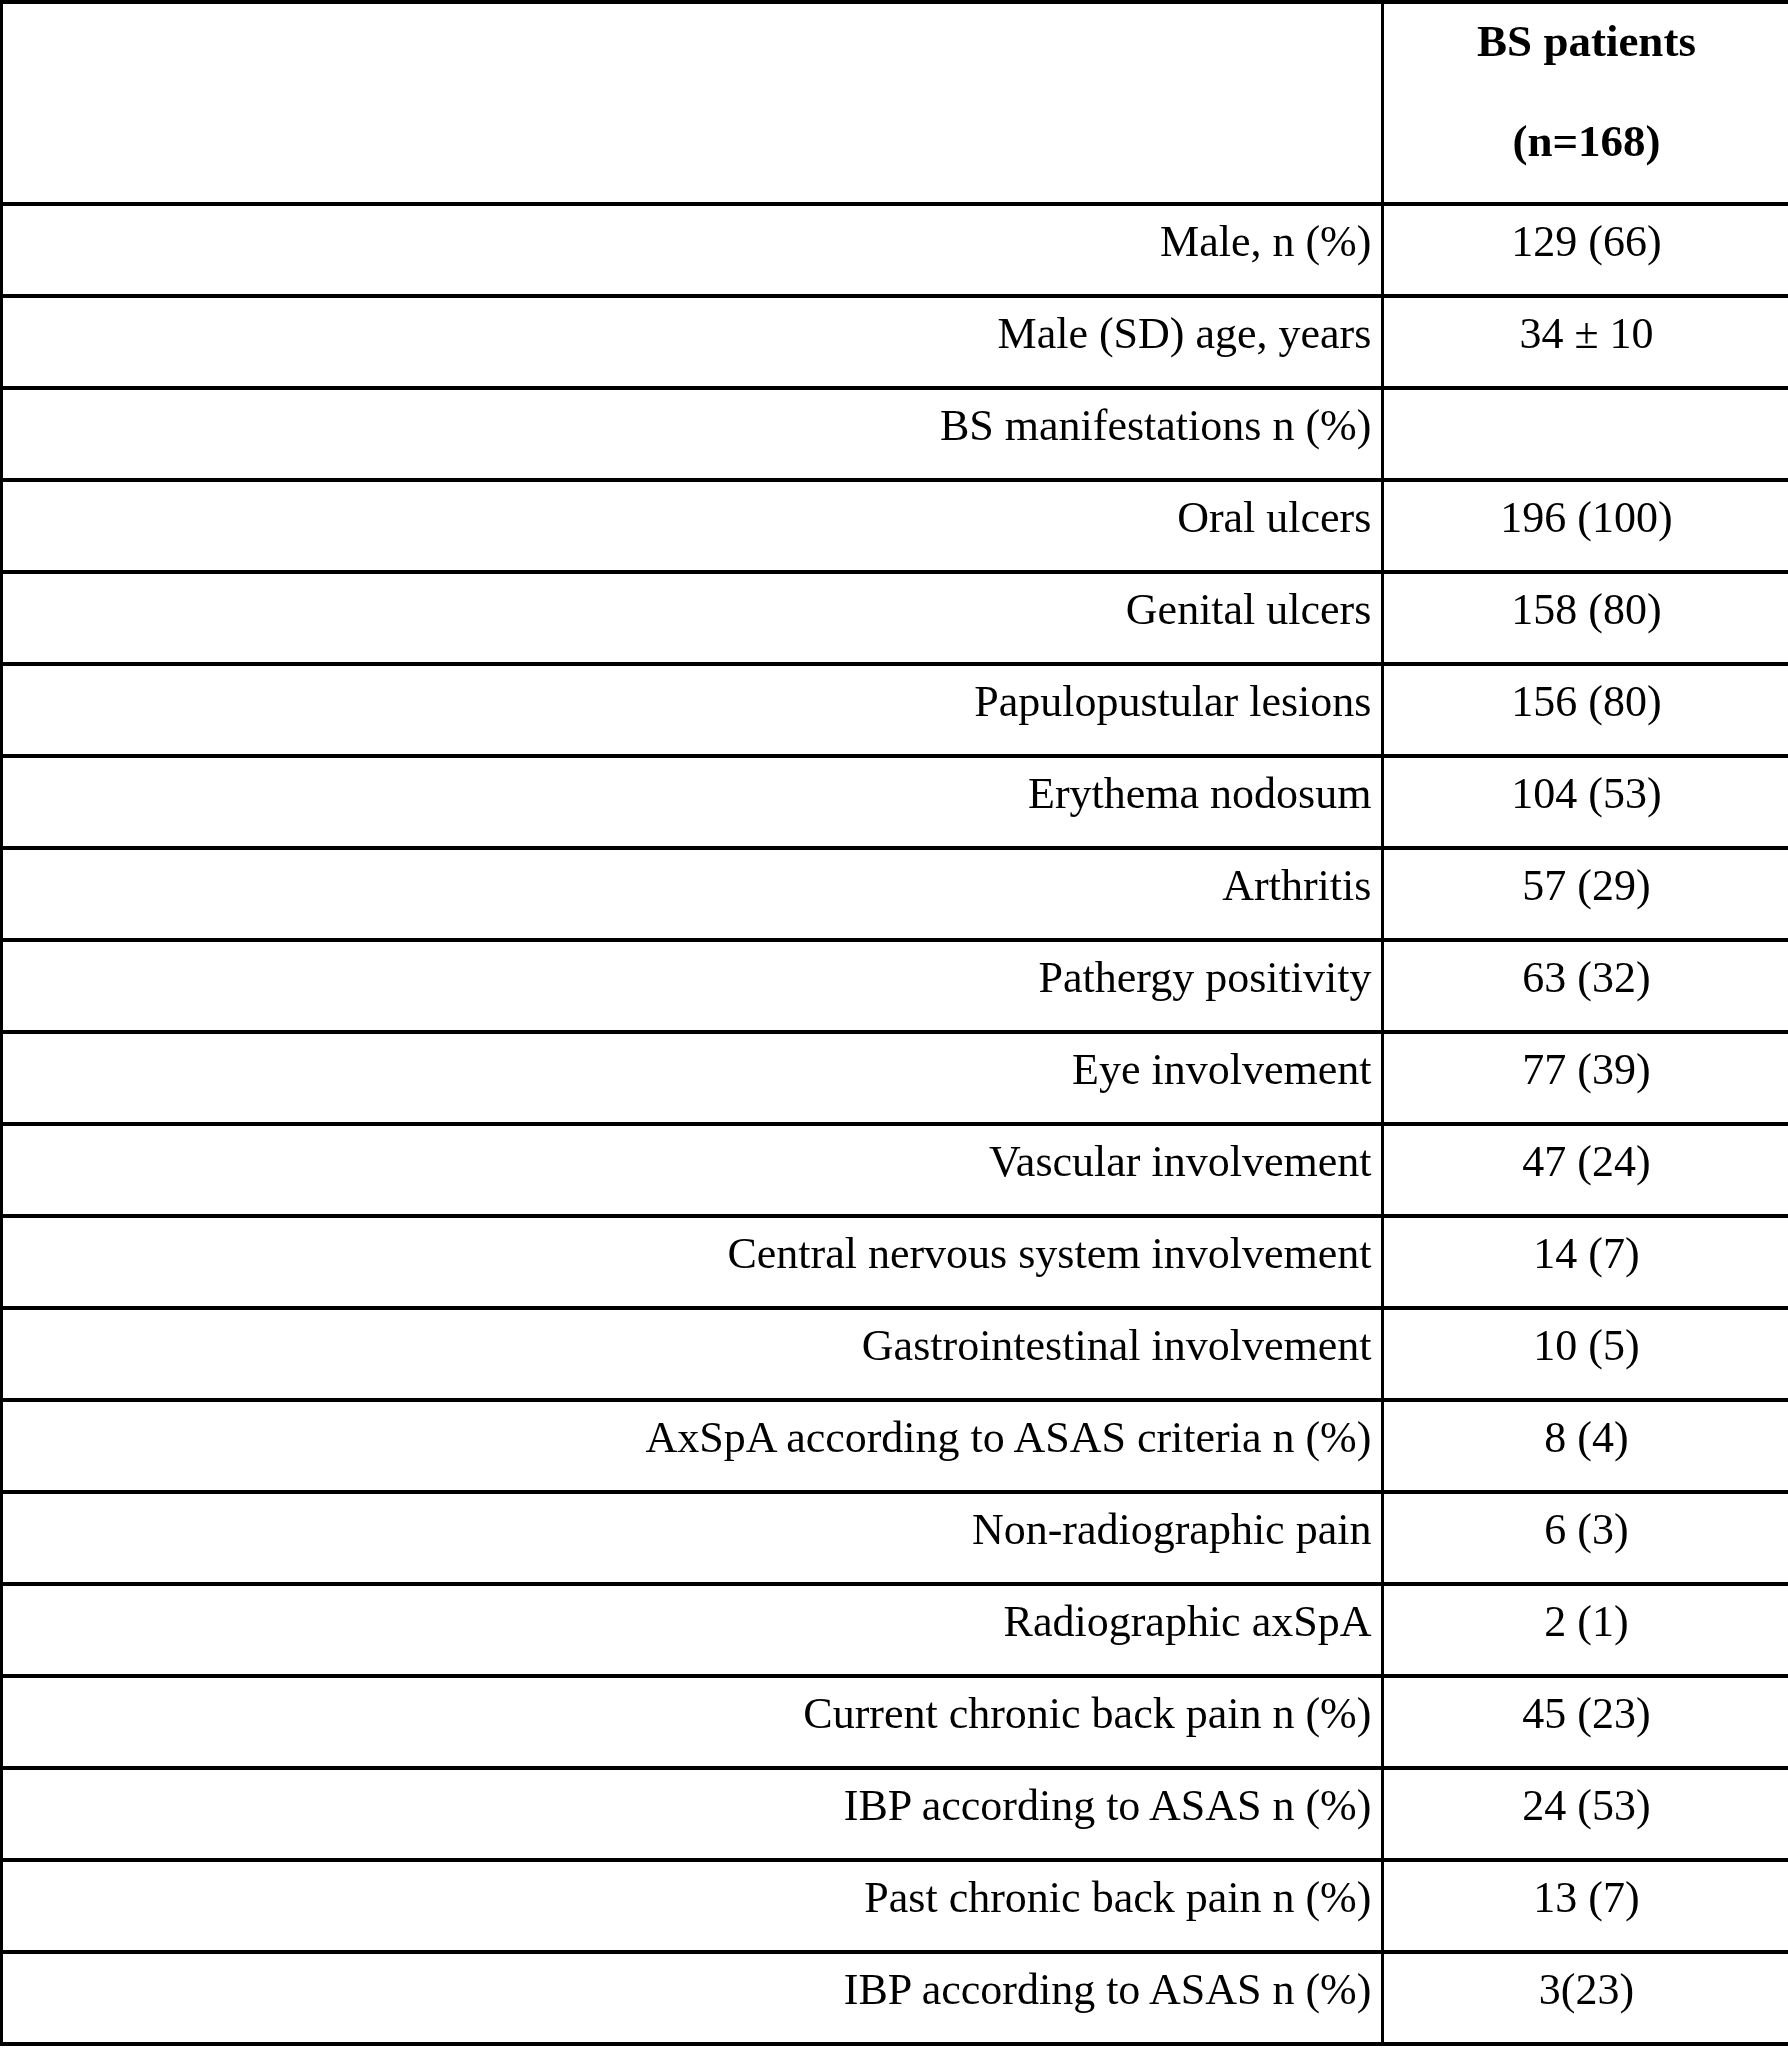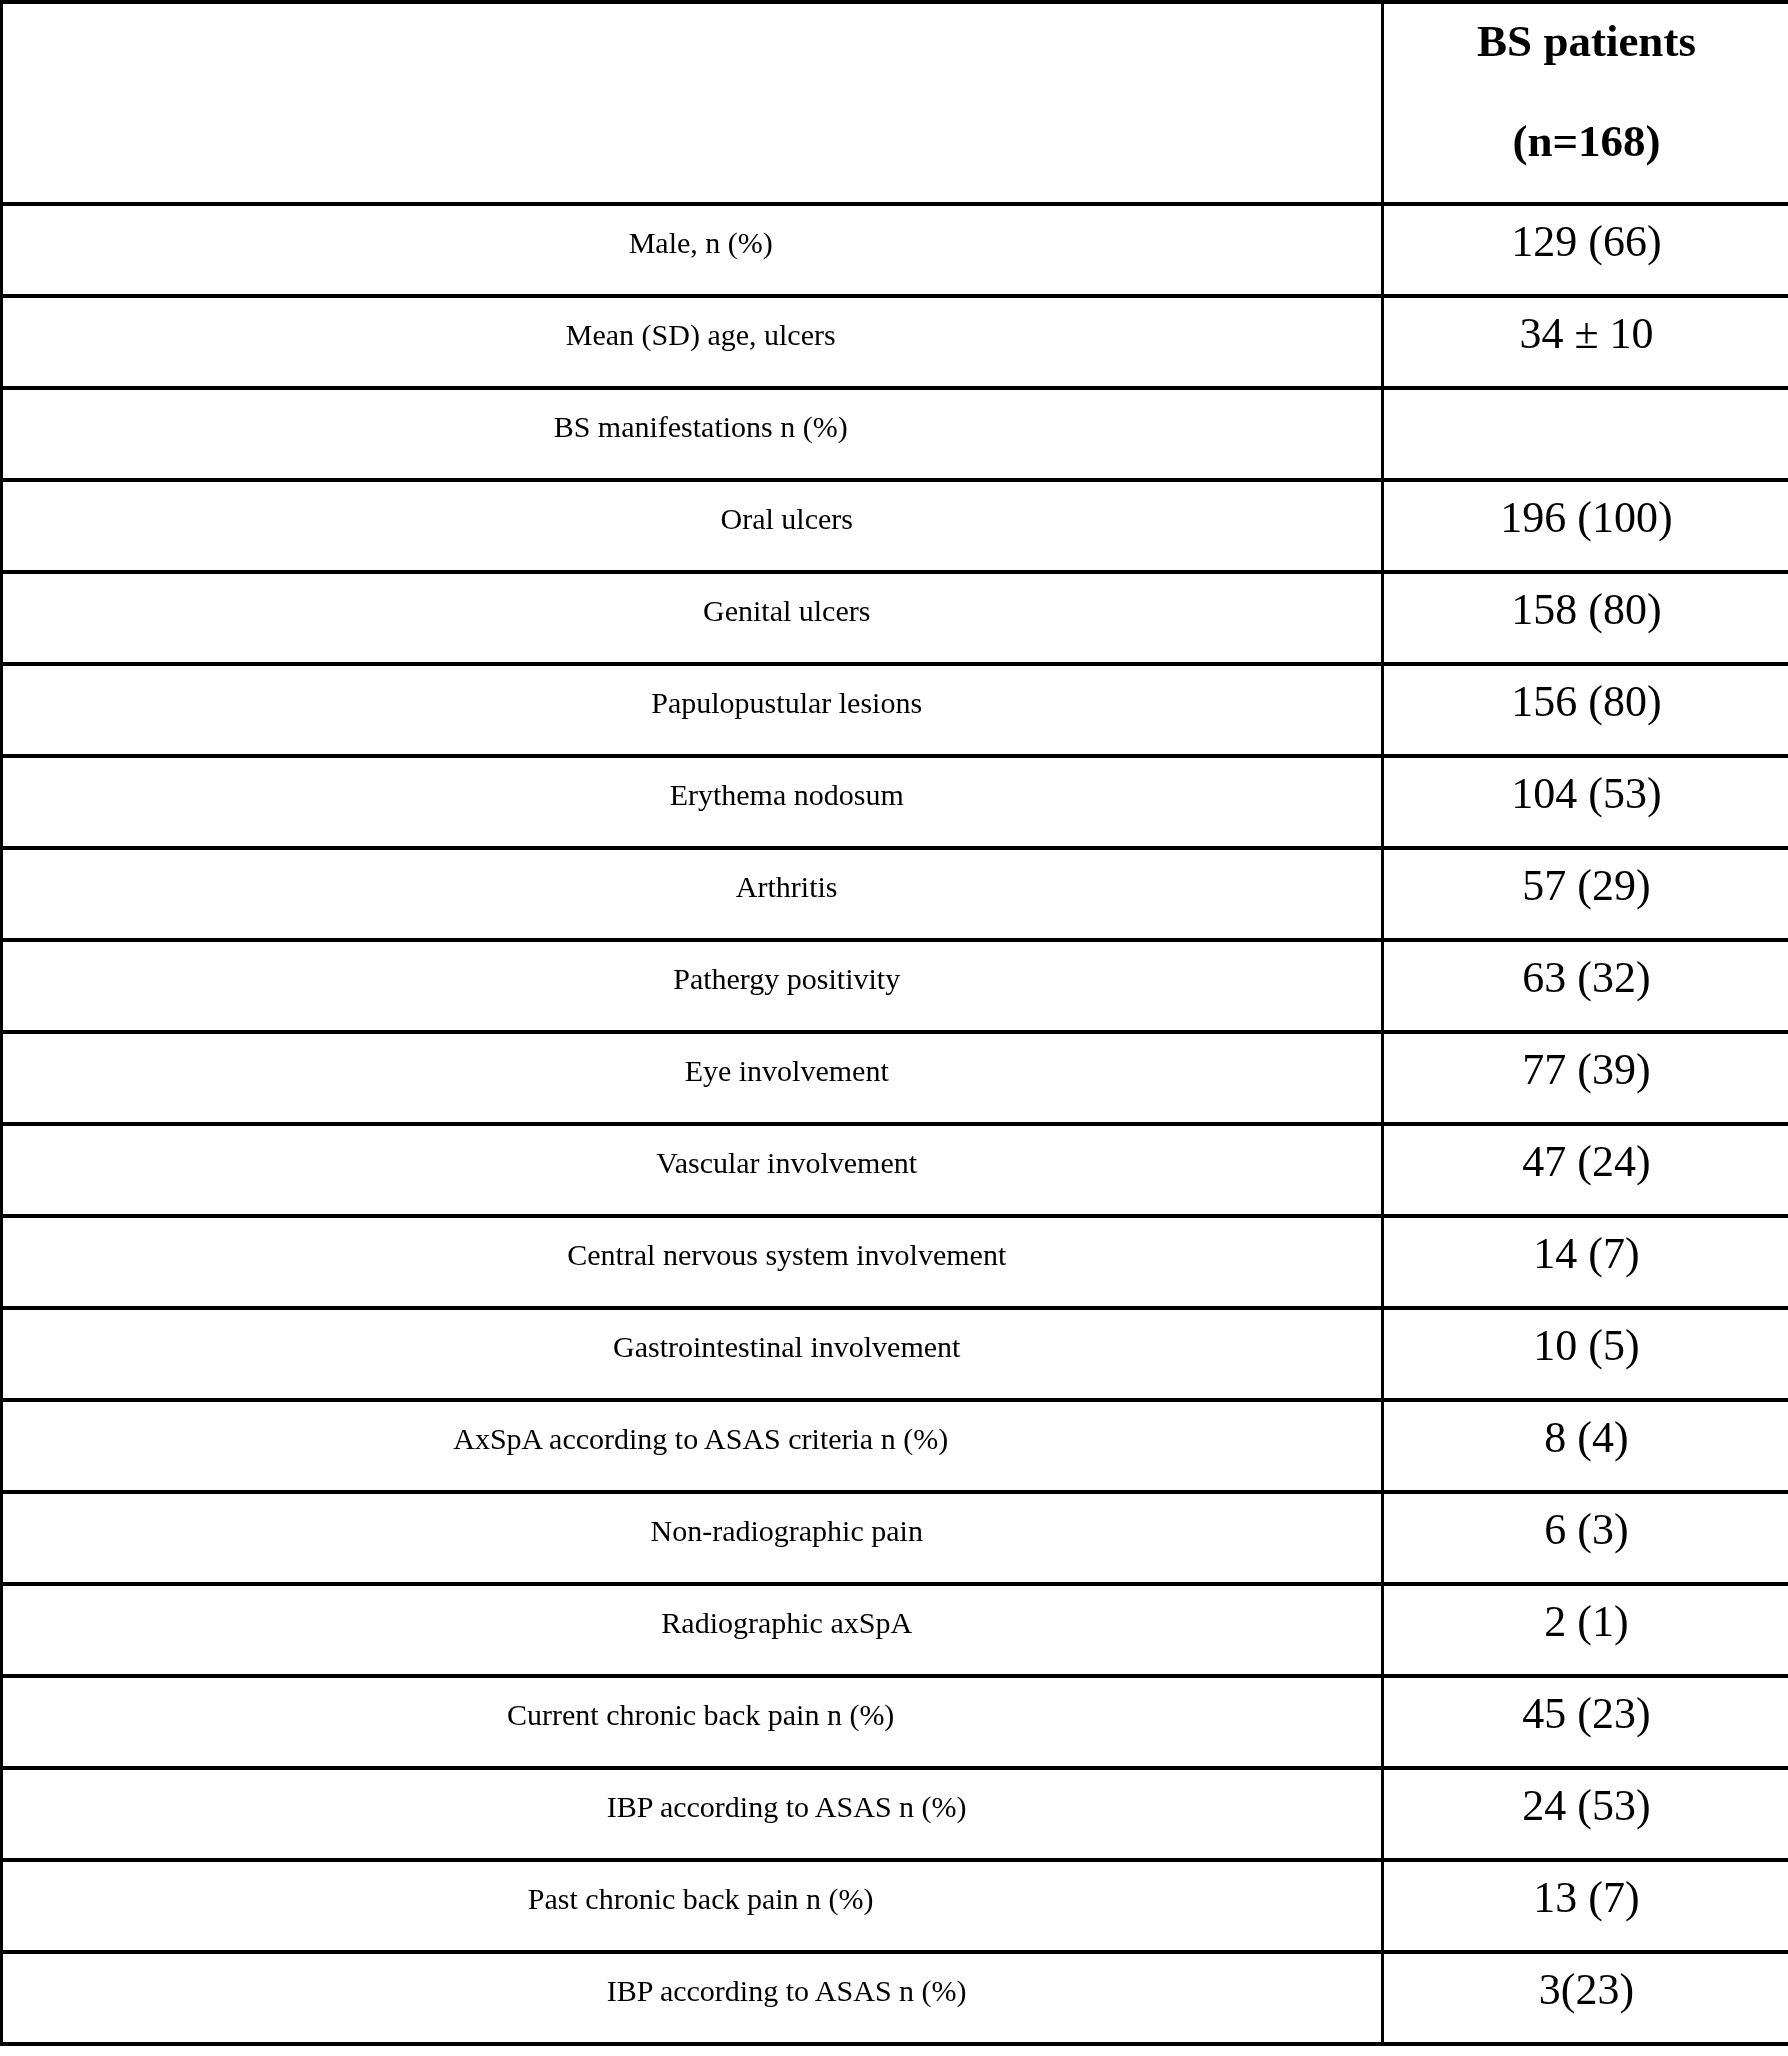--- a/index.html
+++ b/index.html
@@ -40,22 +40,22 @@
   .hdr-stack {
     display: flex;
     flex-direction: column;
     align-items: center;
     padding-top: 13.4px;
     row-gap: 50px;
     line-height: 1.1;
   }
   tbody tr { height: 92px; }
   td.label {
-    font-size: 30px;
-    text-align: center;
+    font-size: 44px;
+    text-align: right;
     vertical-align: middle;
     padding: 0 9.6px 15.4px 27px;
     line-height: 1.1;
     white-space: nowrap;
   }
   td.label.indent { padding-left: 199px; }
   td.value {
     font-size: 44px;
     text-align: center;
     vertical-align: middle;
@@ -83,21 +83,21 @@
           </div>
         </th>
       </tr>
     </thead>
     <tbody>
         <tr>
     <td class="label">Male, n (%)</td>
     <td class="value">129 (66)</td>
   </tr>
         <tr>
-    <td class="label">Mean (SD) age, ulcers</td>
+    <td class="label">Male (SD) age, years</td>
     <td class="value">34 ± 10</td>
   </tr>
         <tr>
     <td class="label">BS manifestations n (%)</td>
     <td class="value"></td>
   </tr>
         <tr>
     <td class="label indent">Oral ulcers</td>
     <td class="value">196 (100)</td>
   </tr>

